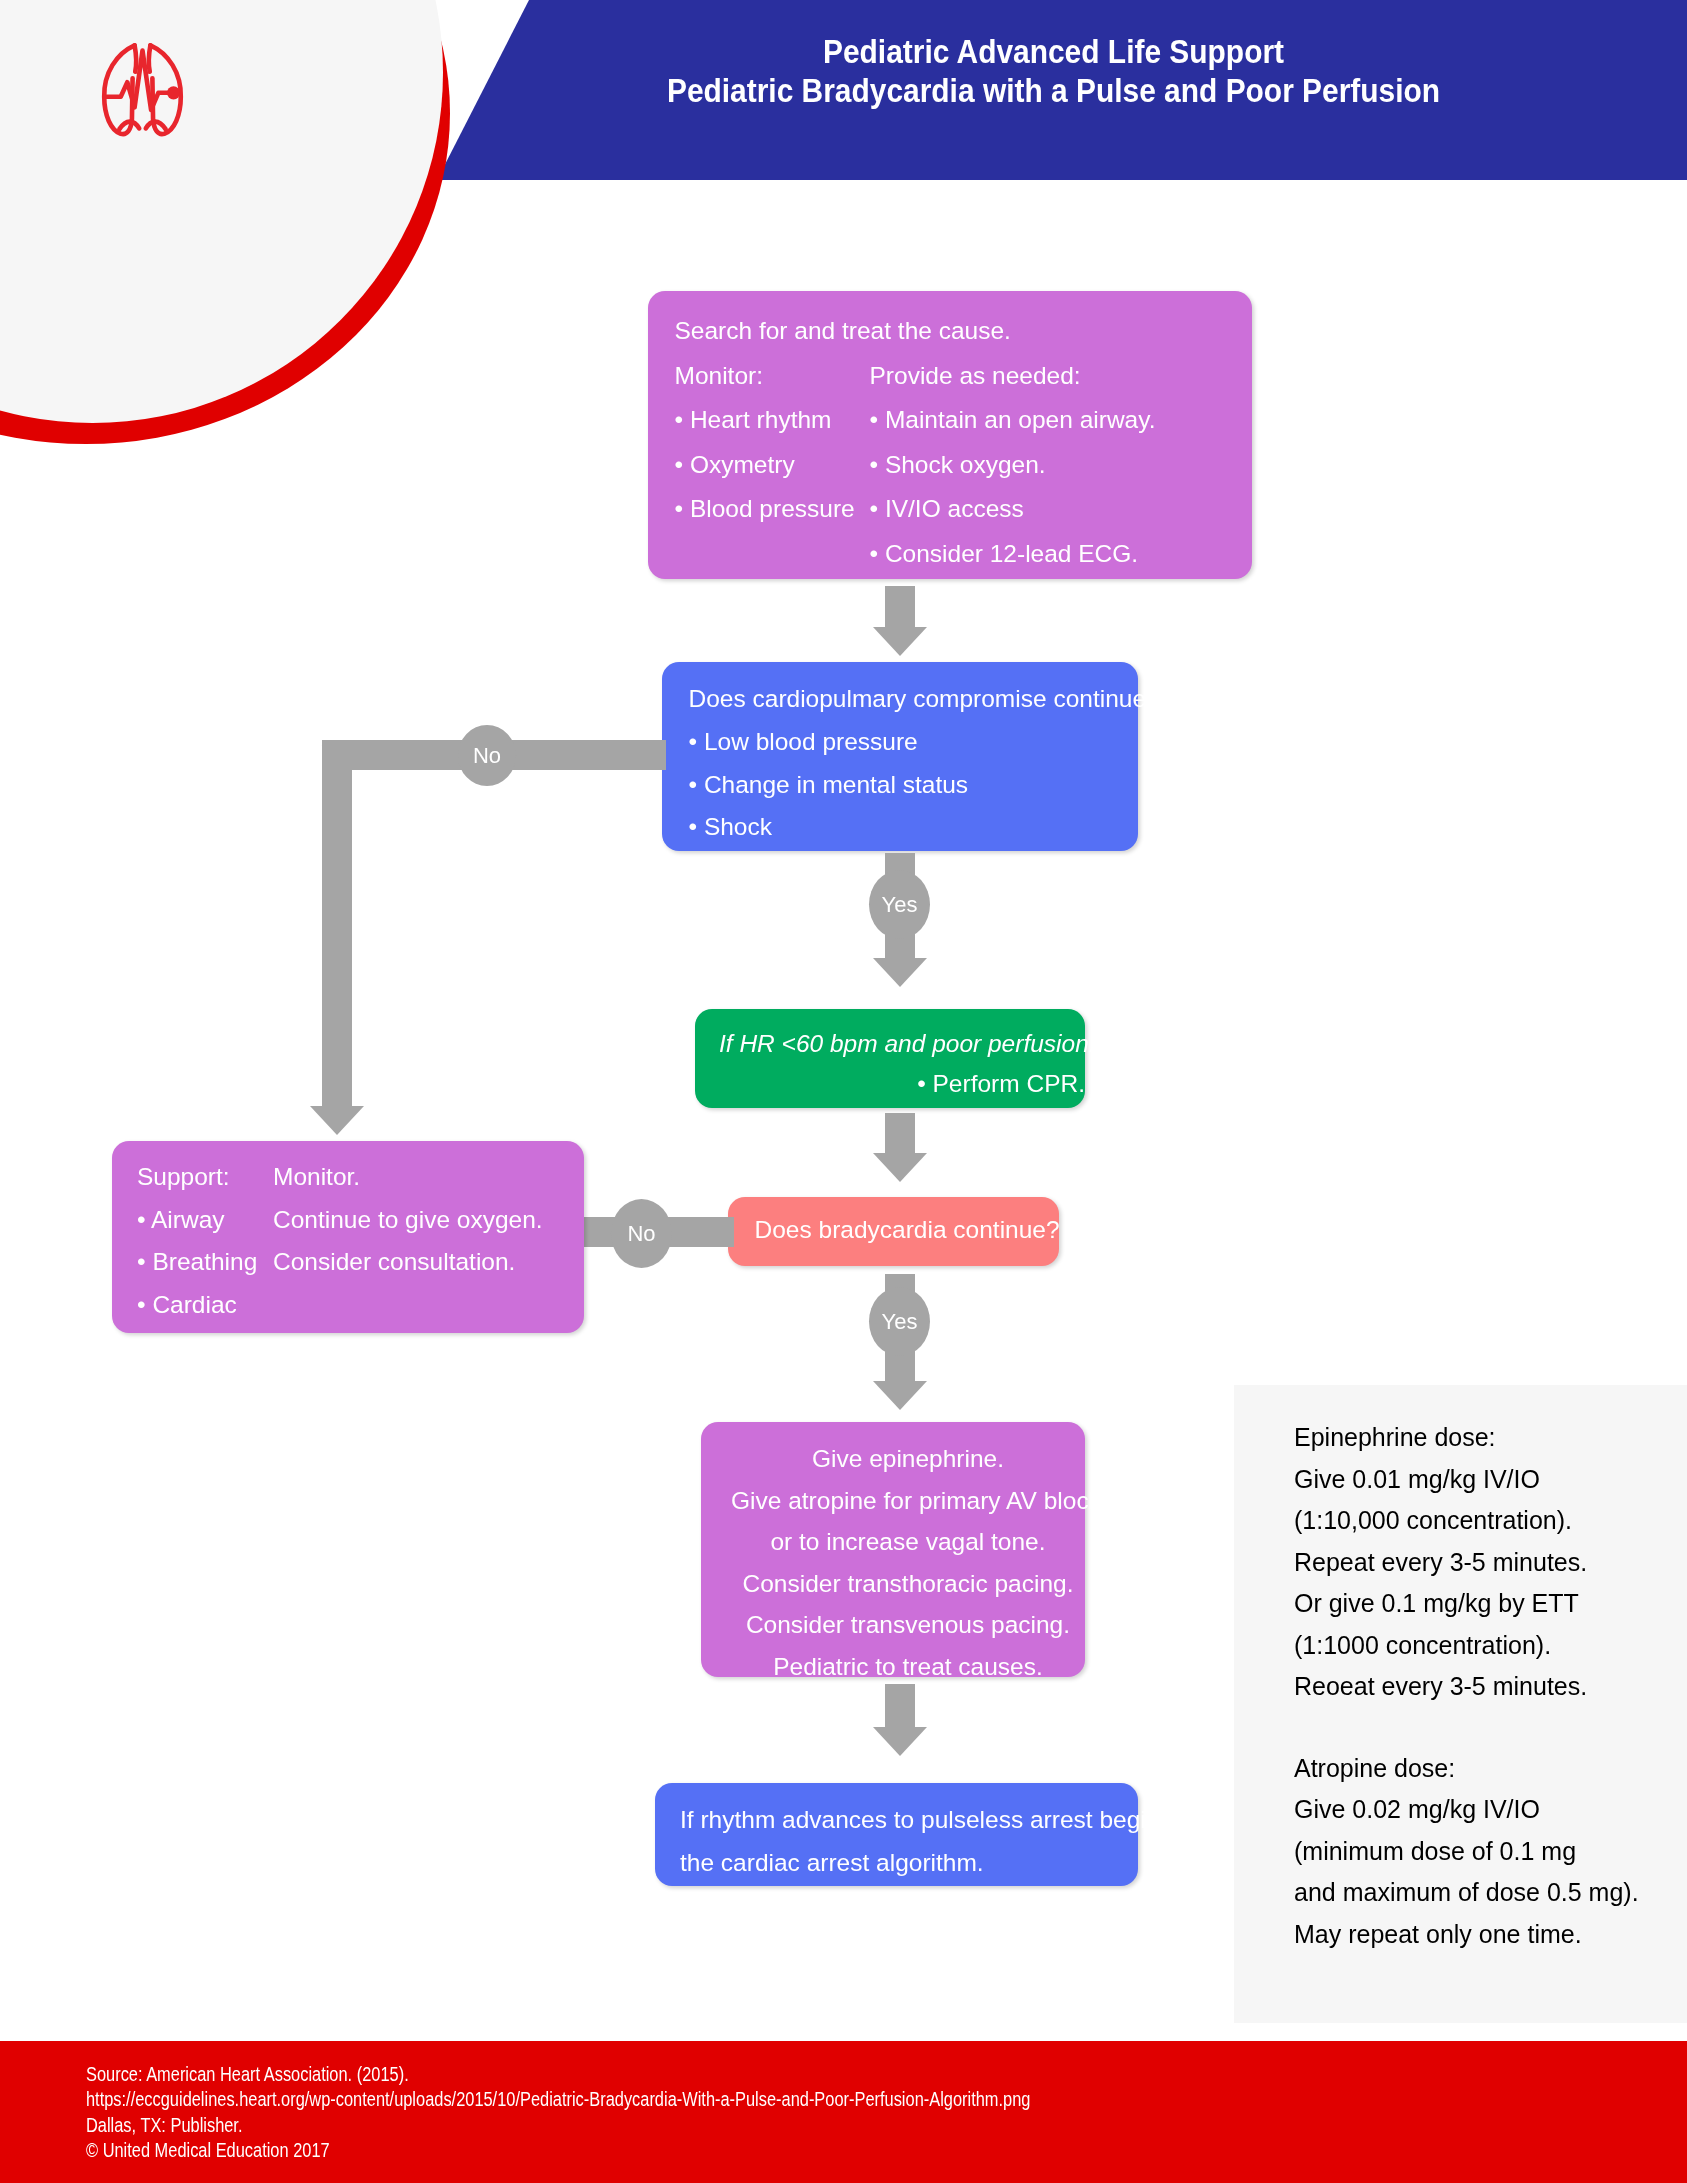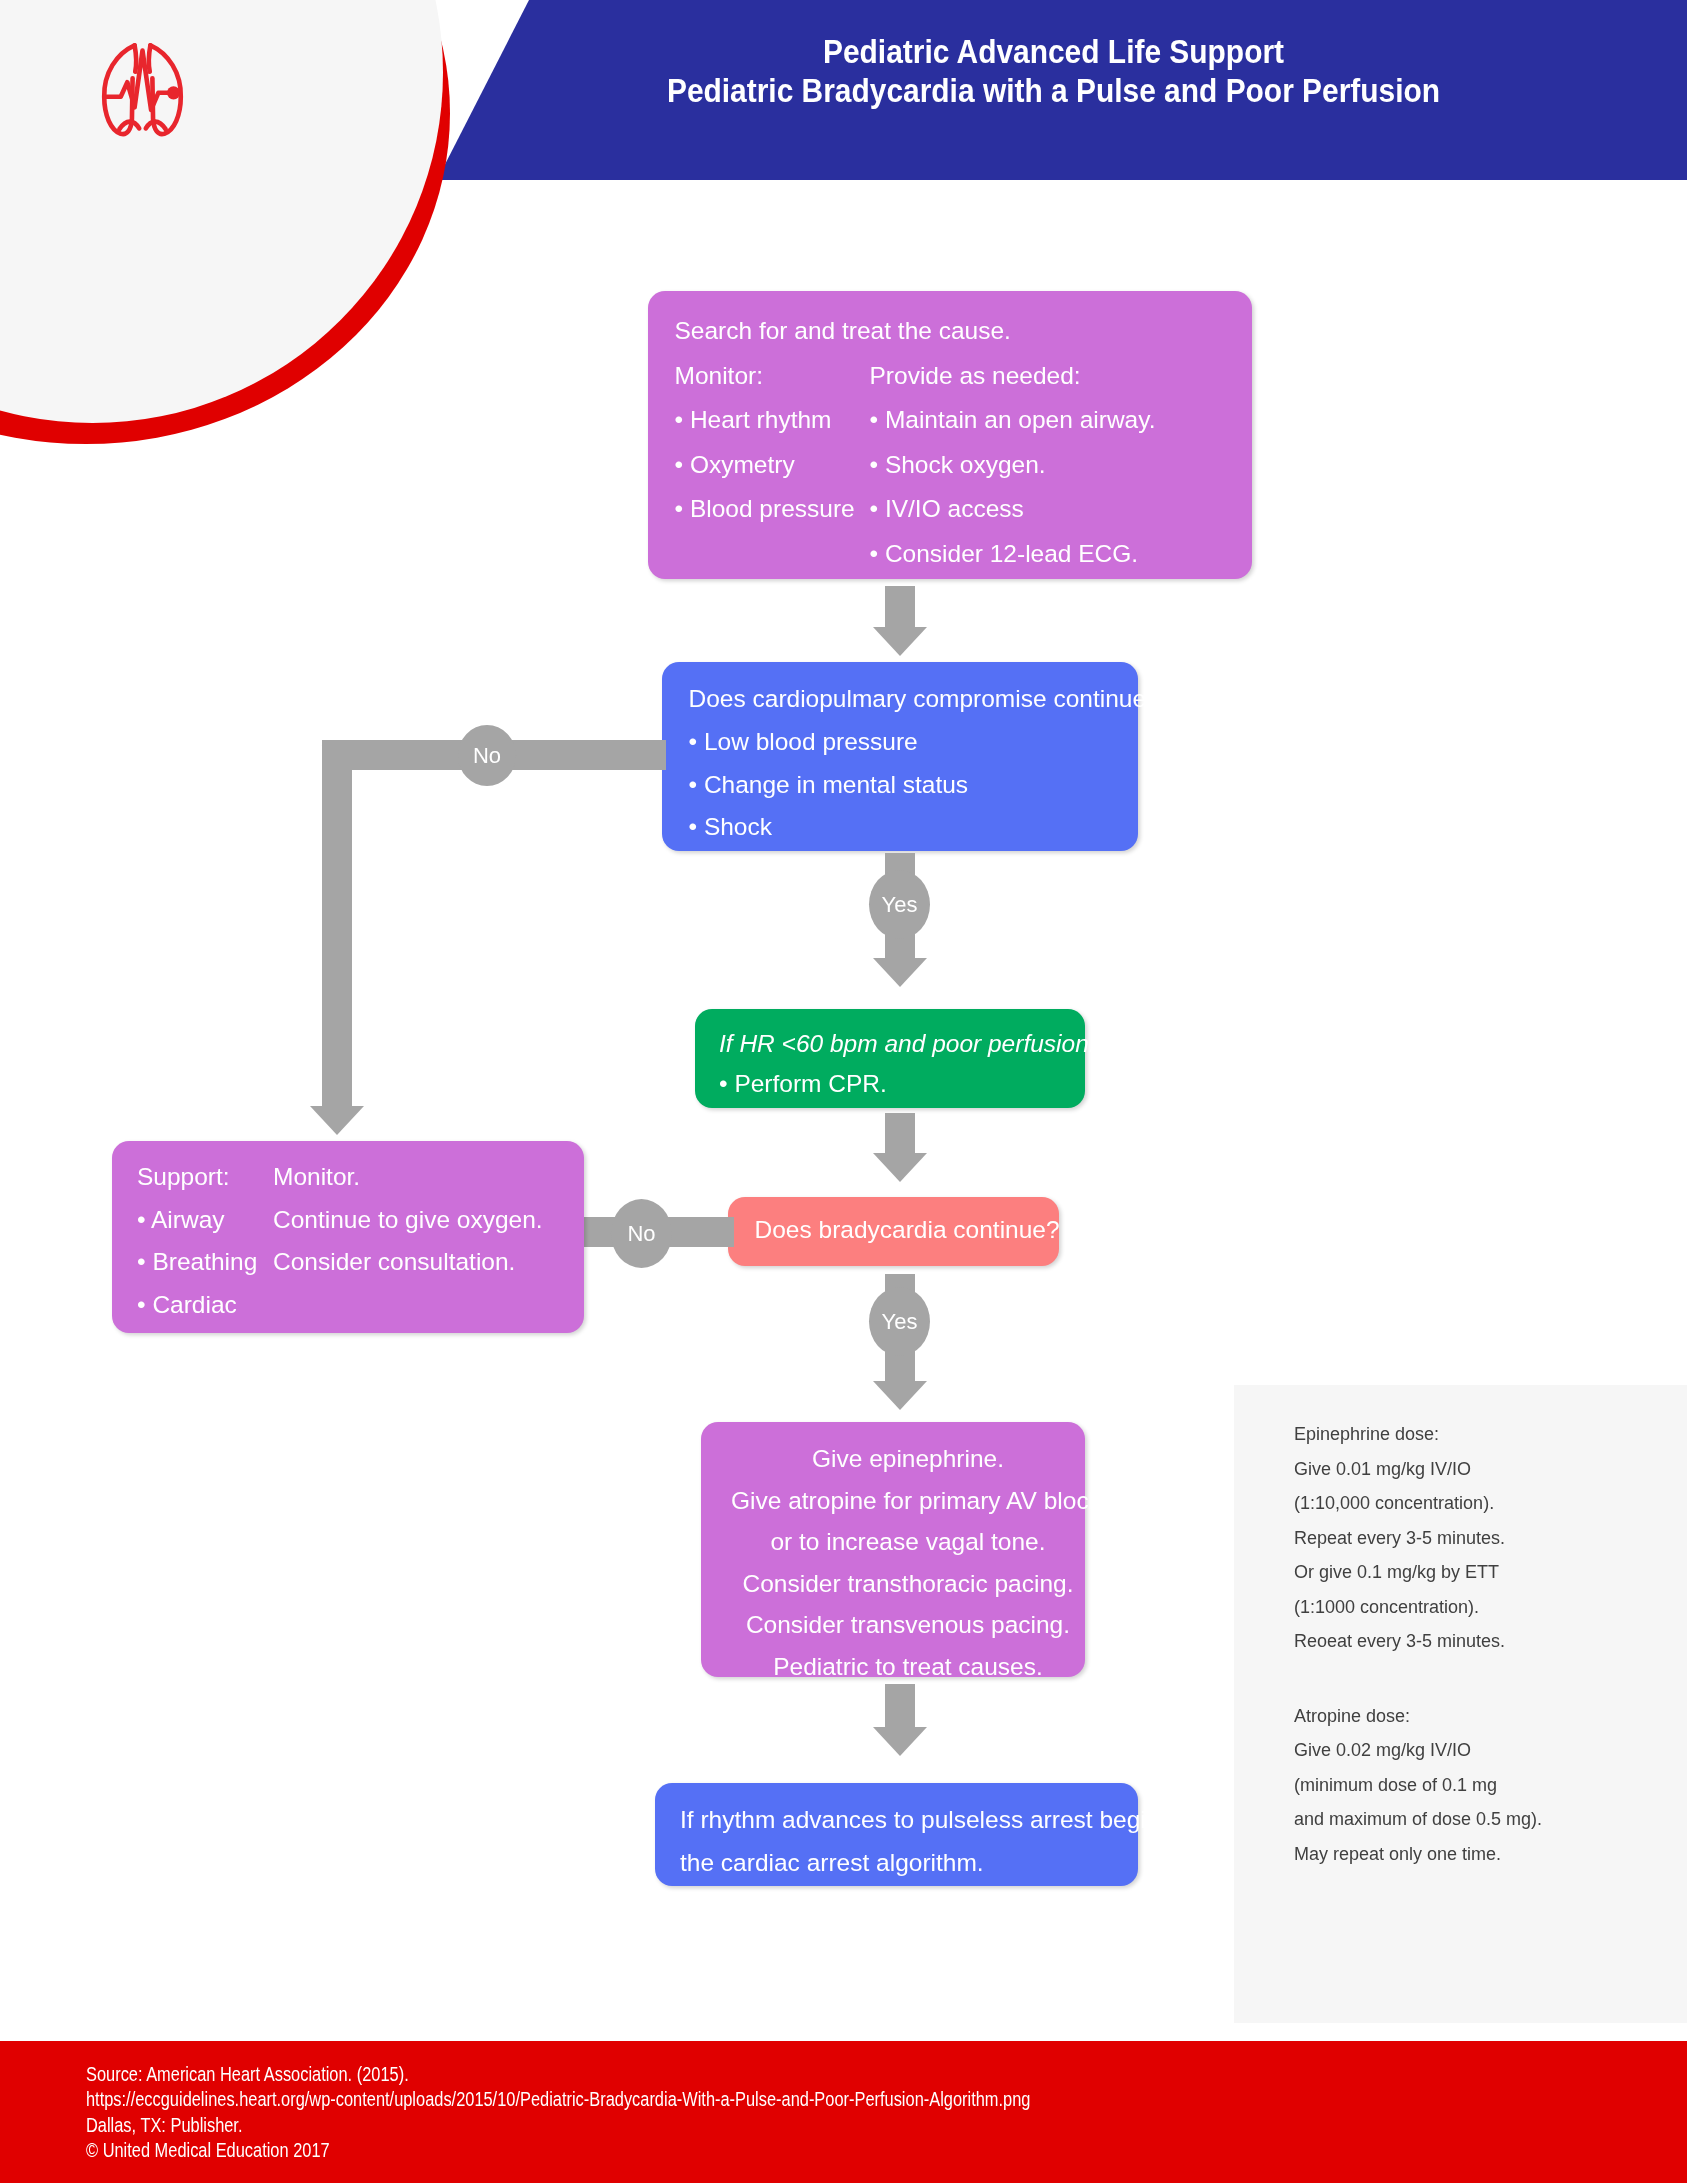--- a/index.html
+++ b/index.html
@@ -86,21 +86,21 @@
   
   #box-cardio{
     left:662px;top:662px;width:476px;height:189px;
     background:#5570F5;padding:25px 0 0 26.5px;
   }
   #box-cardio .line{margin-bottom:18px;}
 
   
   #box-cpr{
     left:695px;top:1009px;width:390px;height:99px;
-    background:#00AC5F;padding:22.5px 0 0 24px;
+    background:#00AC5F;padding:22.5px 0 0 24px;text-align:right;
   }
   #box-cpr .line{margin-bottom:16px;}
   #box-cpr .ital{font-style:italic;}
 
   
   #box-brady{
     left:728px;top:1197px;width:331px;height:69px;
     background:#FC7F7F;padding:21px 0 0 26.5px;
   }
 
@@ -144,21 +144,21 @@
     color:#ffffff;display:flex;align-items:center;justify-content:center;
     font-size:22px;
   }
 
   
   #sidebar{
     position:absolute;left:1234px;top:1385px;width:453px;height:638px;
     background:#F6F6F6;z-index:5;padding:40px 0 0 60px;box-sizing:border-box;
   }
   #sidebar .sline{
-    font-size:18px;line-height:1.0;color:#404040;margin-bottom:16.5px;
+    font-size:25px;line-height:1.0;color:#000000;margin-bottom:16.5px;
     white-space:nowrap;
   }
   #sidebar .gap{height:40px;}
 
   
   #footer{
     position:absolute;left:0;top:2041px;width:1687px;height:142px;
     background:#E00000;z-index:8;
   }
   #footer .fline{

